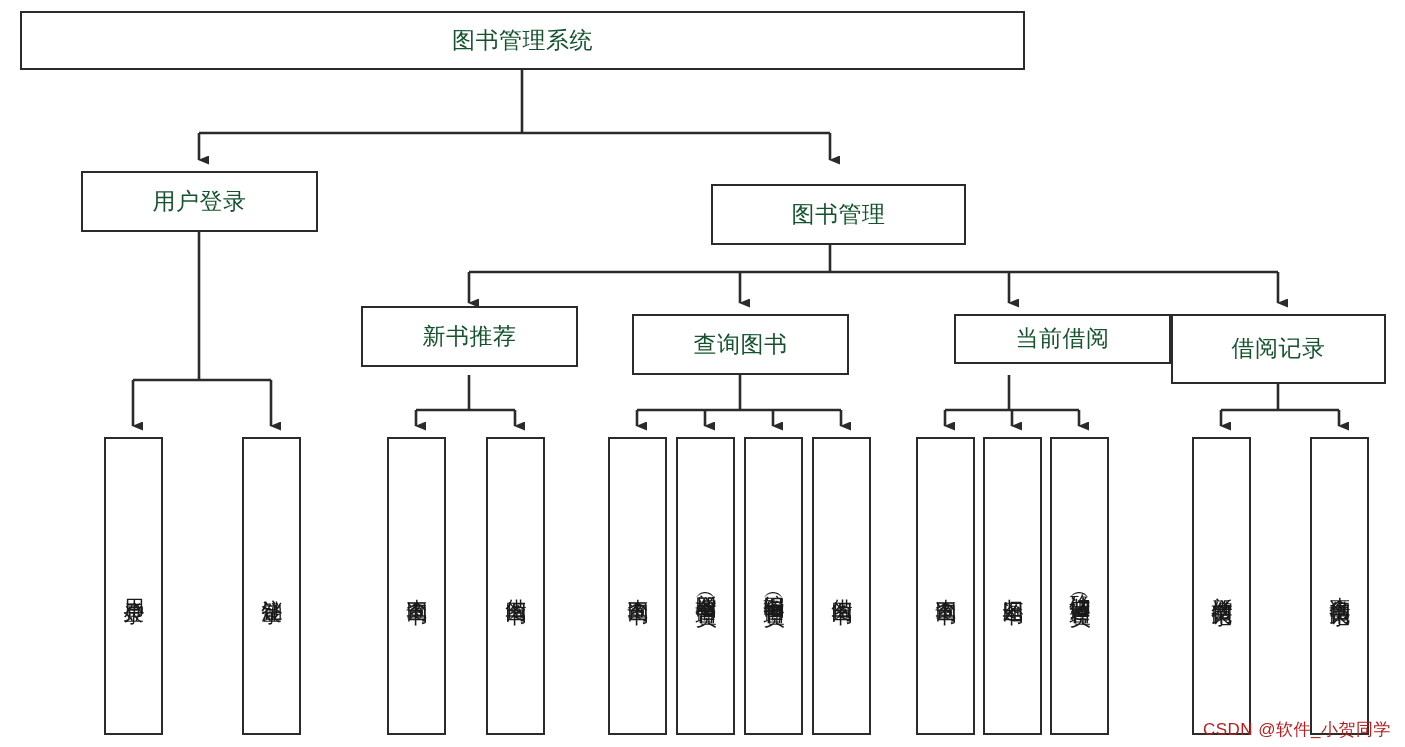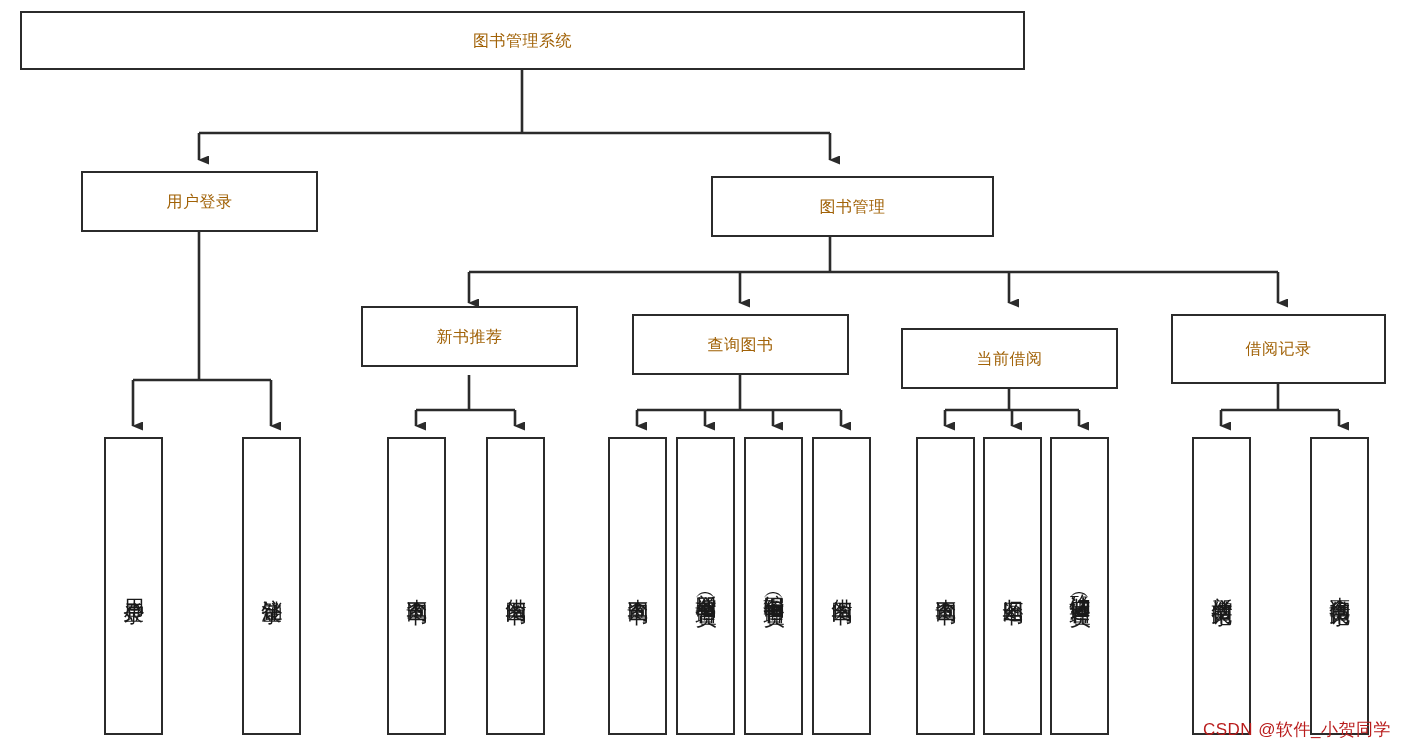--- a/index.html
+++ b/index.html
@@ -31,22 +31,22 @@
     position: absolute;
     box-sizing: border-box;
     background: #ffffff;
     border: 2px solid #2b2b2b;
     display: flex;
     align-items: center;
     justify-content: center;
     overflow: hidden;
   }
   .node-label-h {
-    font-size: 16px;
-    color: #a16207;
+    font-size: 23px;
+    color: #14532d;
     line-height: 1.1;
     white-space: nowrap;
     letter-spacing: 0.5px;
   }
   .node-label-v {
     font-size: 21px;
     color: #1a1a1a;
     writing-mode: vertical-rl;
     text-orientation: upright;
     line-height: 1.28;
@@ -120,31 +120,31 @@
     </g>
   </svg>
 
   <div class="node-box" style="left:20px; top:11px; width:1005px; height:59px;">
     <span class="node-label-h">图书管理系统</span>
   </div>
 
   <div class="node-box" style="left:81px; top:171px; width:237px; height:61px;">
     <span class="node-label-h">用户登录</span>
   </div>
-  <div class="node-box" style="left:711px; top:176px; width:283px; height:61px;">
+  <div class="node-box" style="left:711px; top:184px; width:255px; height:61px;">
     <span class="node-label-h">图书管理</span>
   </div>
 
   <div class="node-box" style="left:361px; top:306px; width:217px; height:61px;">
     <span class="node-label-h">新书推荐</span>
   </div>
   <div class="node-box" style="left:632px; top:314px; width:217px; height:61px;">
     <span class="node-label-h">查询图书</span>
   </div>
-  <div class="node-box" style="left:901px; top:314px; width:217px; height:61px;margin-top:14px;">
+  <div class="node-box" style="left:954px; top:314px; width:217px; height:50px;">
     <span class="node-label-h">当前借阅</span>
   </div>
   <div class="node-box" style="left:1171px; top:314px; width:215px; height:70px;">
     <span class="node-label-h">借阅记录</span>
   </div>
 
   <div class="node-box" style="left:104px; top:437px; width:59px; height:298px;">
     <span class="node-label-v">用户登录</span>
   </div>
   <div class="node-box" style="left:242px; top:437px; width:59px; height:298px;">

